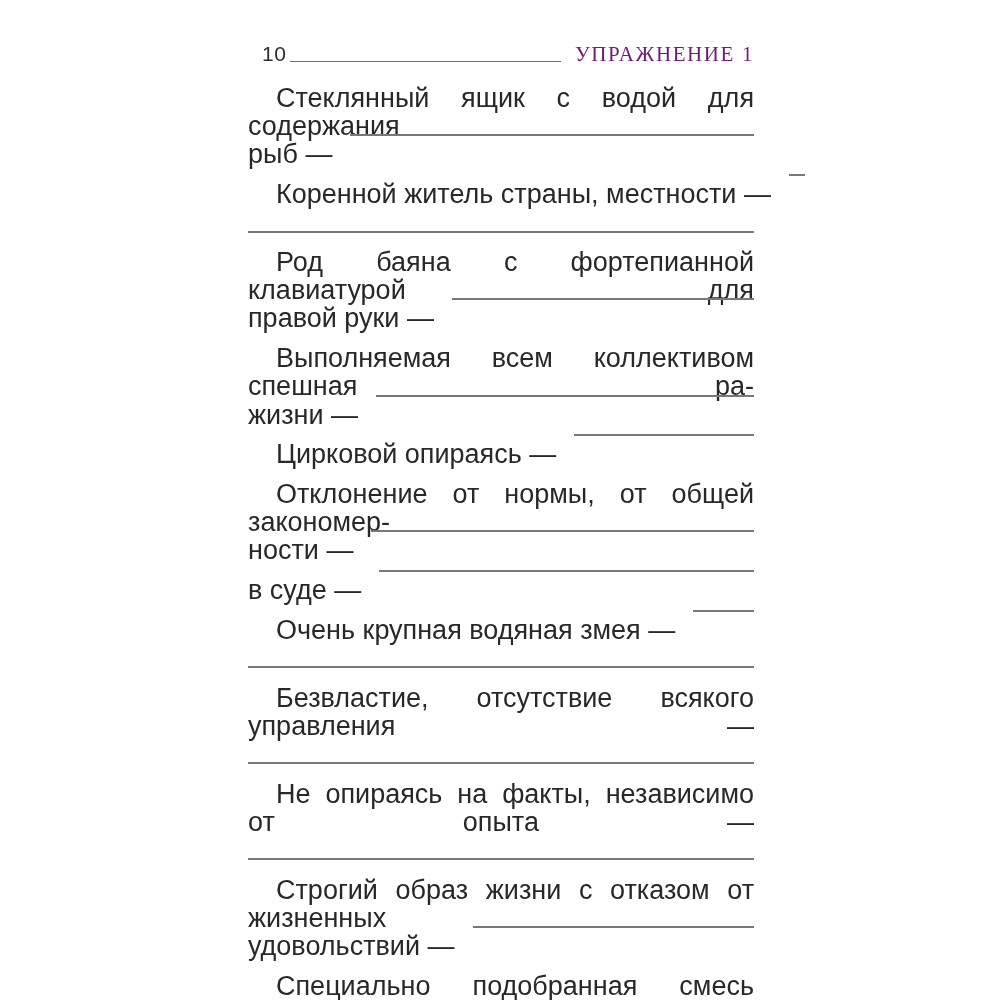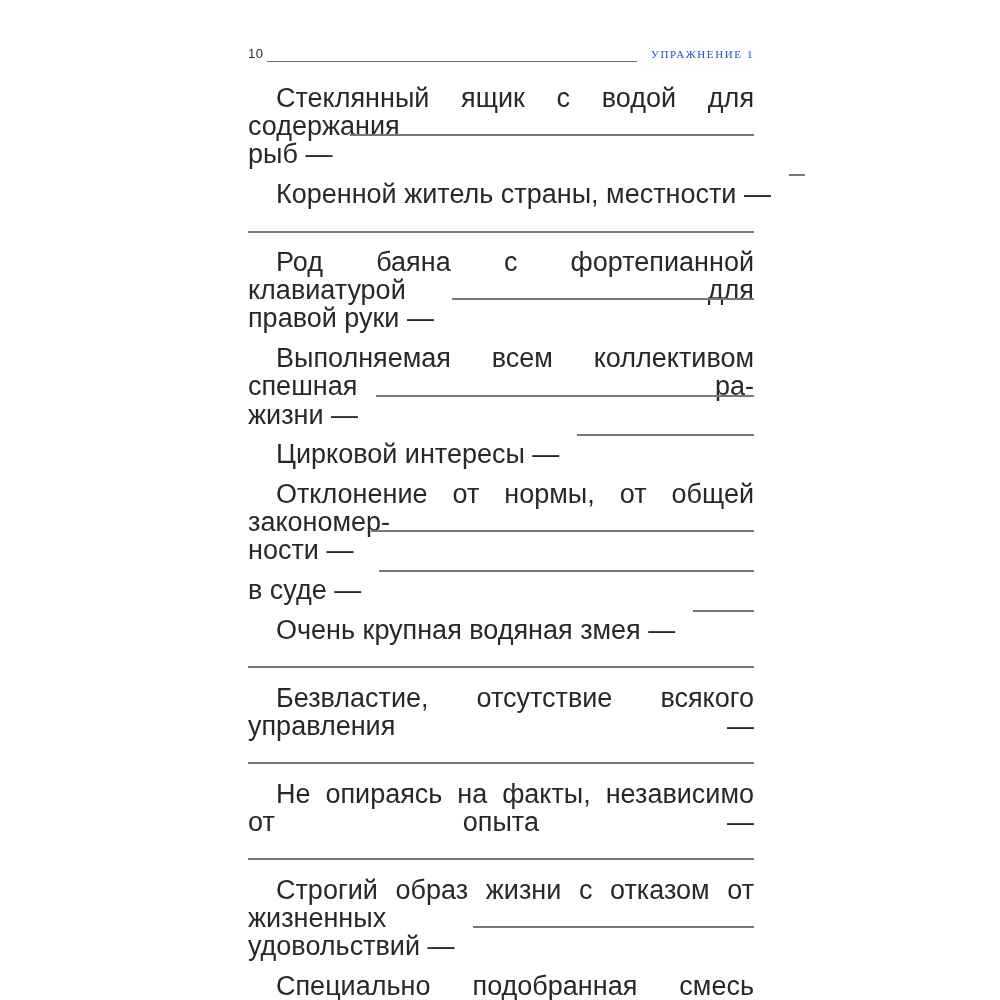--- a/index.html
+++ b/index.html
@@ -9,30 +9,30 @@
     background:#ffffff; overflow:hidden;
     font-family:"Liberation Sans", sans-serif;
     color:#282828;
   }
   
   .runhead {
     position:absolute; left:248px; top:44px; width:506px;
     display:flex; align-items:flex-end;
   }
   .page-num {
-    font-size:13px; line-height:20px; color:#2e2e2e; letter-spacing:0.5px;
+    font-size:21px; line-height:20px; color:#2e2e2e; letter-spacing:0.5px;margin-left:14px;
   }
   .head-rule {
     flex:1 1 auto; height:4px; margin:0 14px 2px 4px;
     border-bottom:1.6px solid #6f6f6f;
   }
   .head-title {
     font-family:"Liberation Serif", serif;
-    font-size:11px; line-height:19px; letter-spacing:1.6px;
-    color:#1d4ed8; white-space:nowrap;
+    font-size:21px; line-height:19px; letter-spacing:1.6px;
+    color:#701a75; white-space:nowrap;
   }
   
   .content {
     position:absolute; left:248px; top:84px; width:506px;
     font-size:27px; line-height:28.2px;
   }
   .para { margin-bottom:11.5px; }
   .jline {
     text-align:justify; text-align-last:justify;
     white-space:normal;
@@ -87,21 +87,21 @@
       </div>
       <div class="para">
         <div class="jline indent">Выполняемая всем коллективом спешная ра-</div>
         <div class="fline">
           <span class="txt">жизни —</span>
           <span class="fill"></span>
         </div>
       </div>
       <div class="para">
         <div class="fline indent">
-          <span class="txt">Цирковой интересы —</span>
+          <span class="txt">Цирковой опираясь —</span>
           <span class="fill"></span>
         </div>
       </div>
       <div class="para">
         <div class="jline indent">Отклонение от нормы, от общей закономер-</div>
         <div class="fline">
           <span class="txt">ности —</span>
           <span class="fill"></span>
         </div>
       </div>

